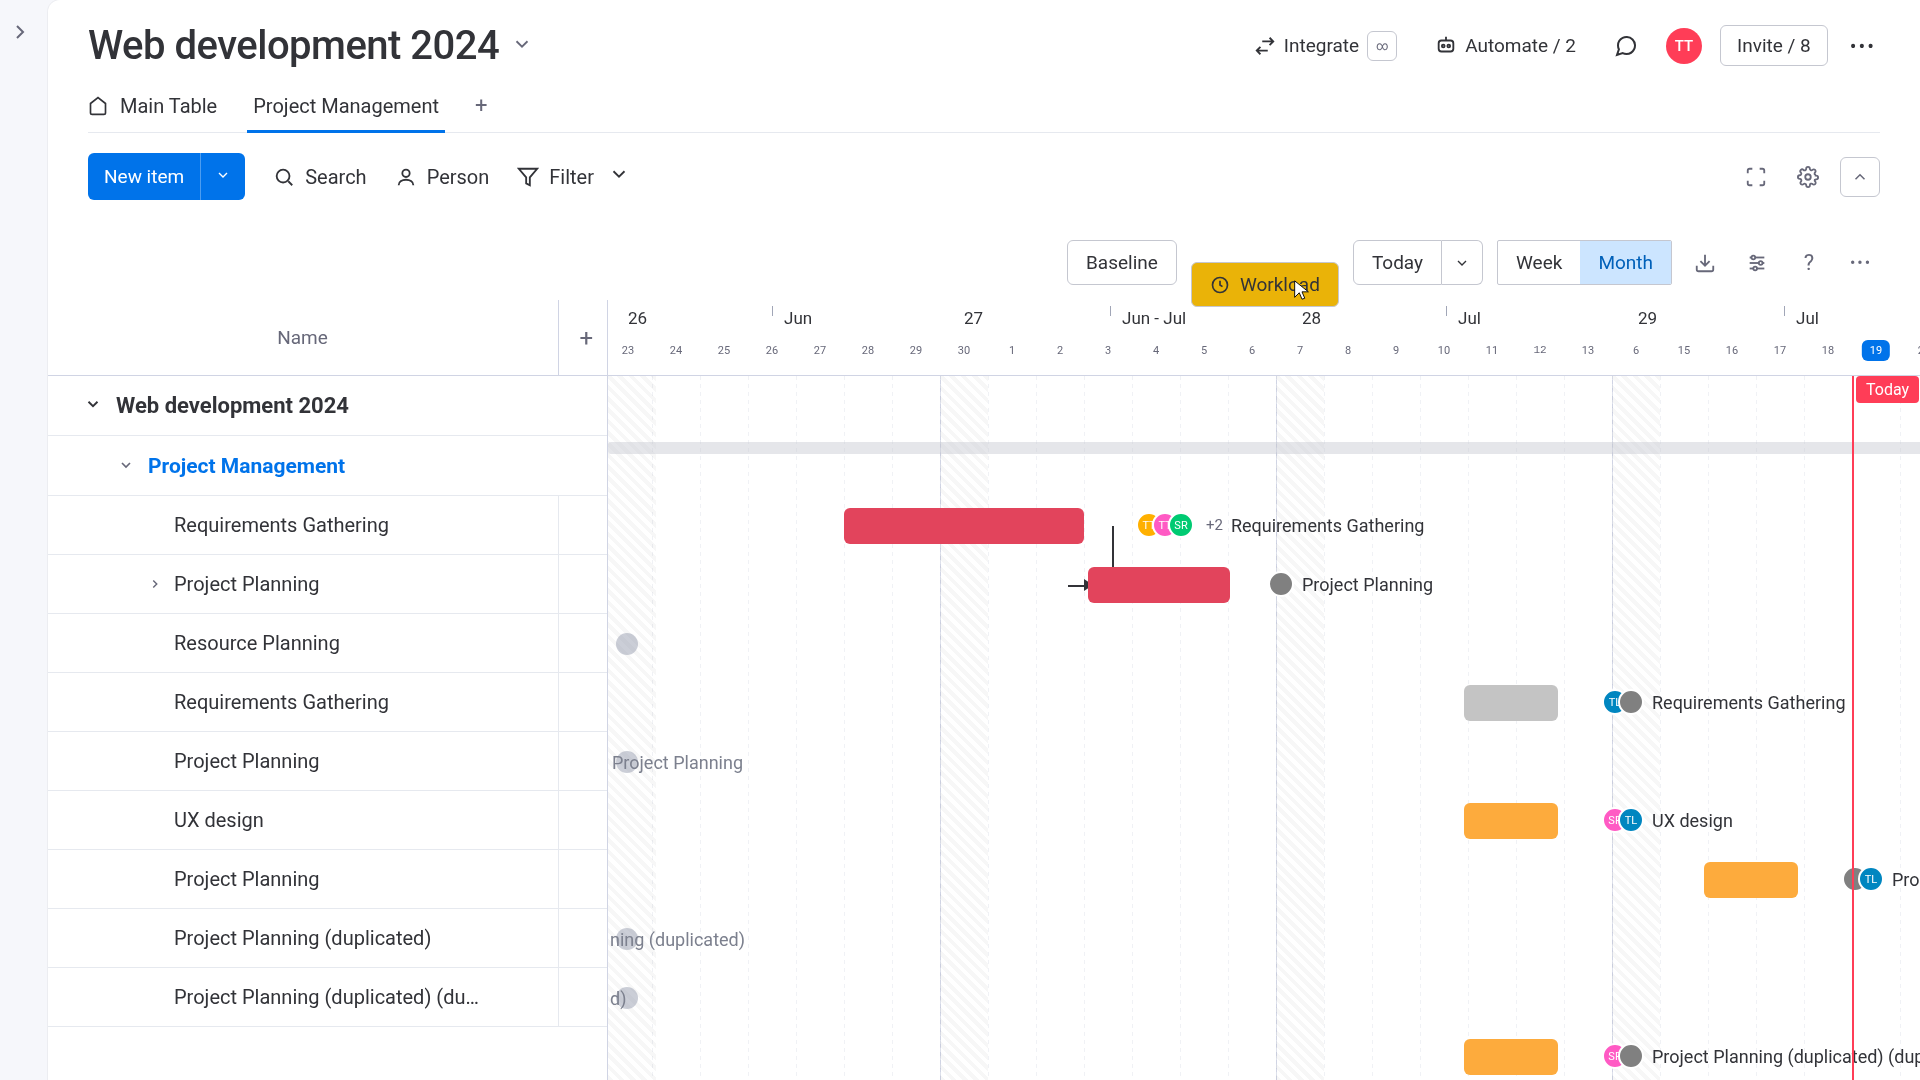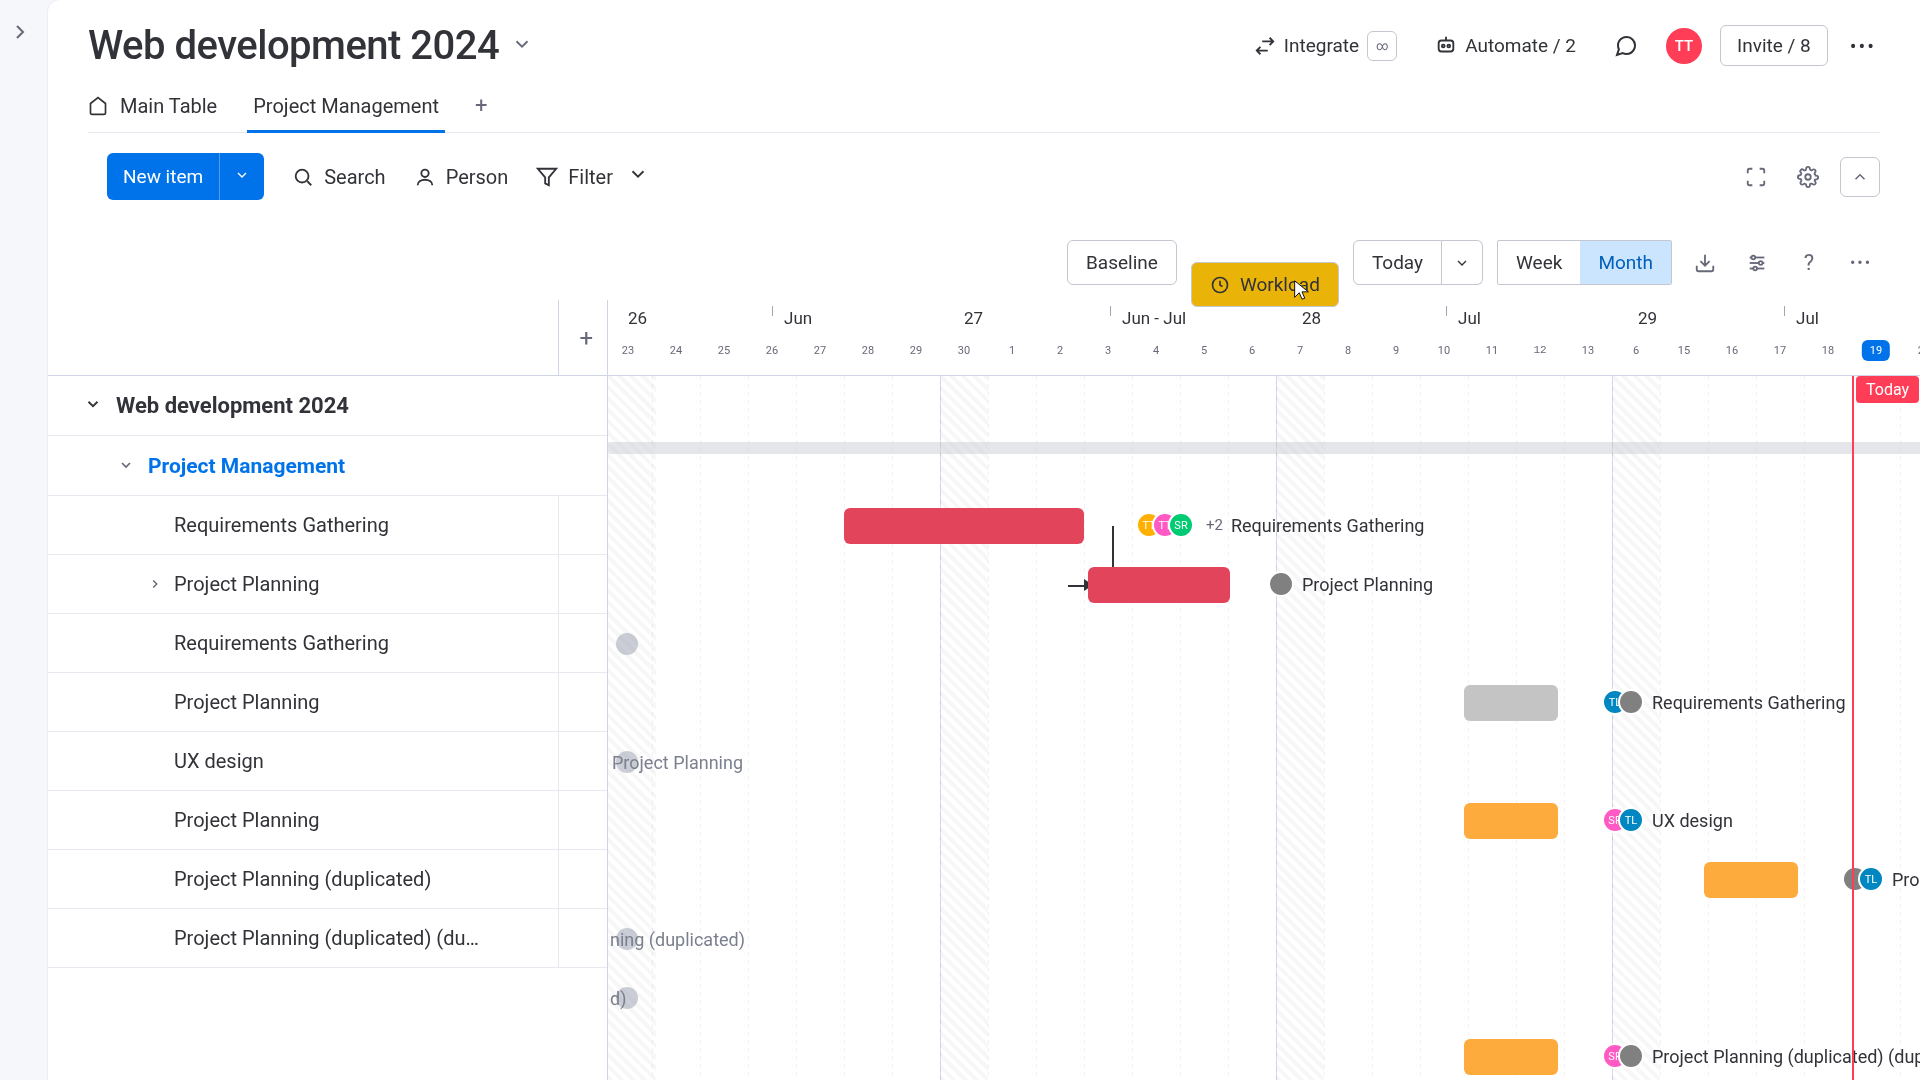--- a/index.html
+++ b/index.html
@@ -17,21 +17,21 @@
 .hex-badge { width:30px; height:30px; border:1px solid #c5c7d0; border-radius:6px; display:flex; align-items:center; justify-content:center; font-size:12px; color:#676879; transform:rotate(0deg);}
 .avatar-tt { width:36px; height:36px; border-radius:50%; background:#ff3d57; color:#fff; display:flex; align-items:center; justify-content:center; font-size:15px; font-weight:500;}
 .invite-btn { border:1px solid #c5c7d0; border-radius:6px; padding:8px 16px; font-size:19px; color:#323338;}
 .dots-btn { font-size:20px; color:#323338; padding:6px 4px; letter-spacing:2px;}
 .tabs-row { display:flex; align-items:center; gap:36px; margin-top:24px; padding-bottom:0; border-bottom:1px solid #e6e9ef;}
 .tab { display:flex; align-items:center; gap:12px; font-size:20px; color:#323338; padding-bottom:14px; cursor:pointer; position:relative;}
 .tab.active::after { content:""; position:absolute; left:-6px; right:-6px; bottom:-1px; height:3px; background:#0073ea; }
 .tab .home-ic { width:20px; height:20px; }
 .add-tab { color:#676879; font-size:22px; padding-bottom:14px;}
 .toolbar-row { display:flex; align-items:center; justify-content:space-between; padding:20px 40px 18px 40px;}
-.toolbar-left { display:flex; align-items:center; gap:28px;margin-left:19px;}
+.toolbar-left { display:flex; align-items:center; gap:28px;}
 .new-item-btn { background:#0073ea; color:#fff; border-radius:6px; display:flex; align-items:center; font-size:19px; overflow:hidden;}
 .new-item-btn .lbl { padding:12px 16px;}
 .new-item-btn .dd { padding:12px 14px; border-left:1px solid rgba(255,255,255,0.3);}
 .tb-item { display:flex; align-items:center; gap:10px; font-size:20px; color:#323338; cursor:pointer;}
 .tb-item svg { width:22px; height:22px; stroke:#323338;}
 .filter-dd { color:#676879; margin-left:4px;}
 .toolbar-right { display:flex; align-items:center; gap:12px;}
 .ic-btn { width:40px; height:40px; display:flex; align-items:center; justify-content:center; color:#676879; border-radius:6px;}
 .ic-btn.bordered { border:1px solid #c5c7d0;}
 .gantt-controls { display:flex; align-items:center; gap:14px; padding:0 40px 0 0; justify-content:flex-end; margin-bottom:10px;}
@@ -241,20 +241,21 @@
         </svg>
     </div>
     <div class="gc-icon" style="font-size:22px;">?</div>
     <div class="gc-icon" style="letter-spacing:2px;">•••</div>
   </div>
 </div>
 
 <div class="gantt-area">
   <div class="sidebar-col">
     <div class="sidebar-header">
+      <span class="name-lbl">Name</span>
       <span class="plus">+</span>
     </div>
     <div class="group-title">
       <span class="caret"><svg width="18" height="18" viewBox="0 0 24 24" fill="none" stroke="currentColor" stroke-width="2.5">
             <polyline points="6 9 12 15 18 9"></polyline>
           </svg></span>
       <span>Web development 2024</span>
     </div>
     <div class="subgroup-title">
       <span class="caret"><svg width="16" height="16" viewBox="0 0 24 24" fill="none" stroke="#676879" stroke-width="2.5">
@@ -264,20 +265,23 @@
     </div>
     <div class="task-row-side">
         <span>Requirements Gathering</span>
       </div>
     <div class="task-row-side">
       <span class="exp"><svg width="14" height="14" viewBox="0 0 24 24" fill="none" stroke="currentColor" stroke-width="2.5">
             <polyline points="9 18 15 12 9 6"></polyline>
           </svg></span>
       <span>Project Planning</span>
     </div>
+    <div class="task-row-side">
+        <span>Resource Planning</span>
+      </div>
     <div class="task-row-side">
         <span>Requirements Gathering</span>
       </div>
     <div class="task-row-side">
         <span>Project Planning</span>
       </div>
     <div class="task-row-side">
         <span>UX design</span>
       </div>
     <div class="task-row-side">

